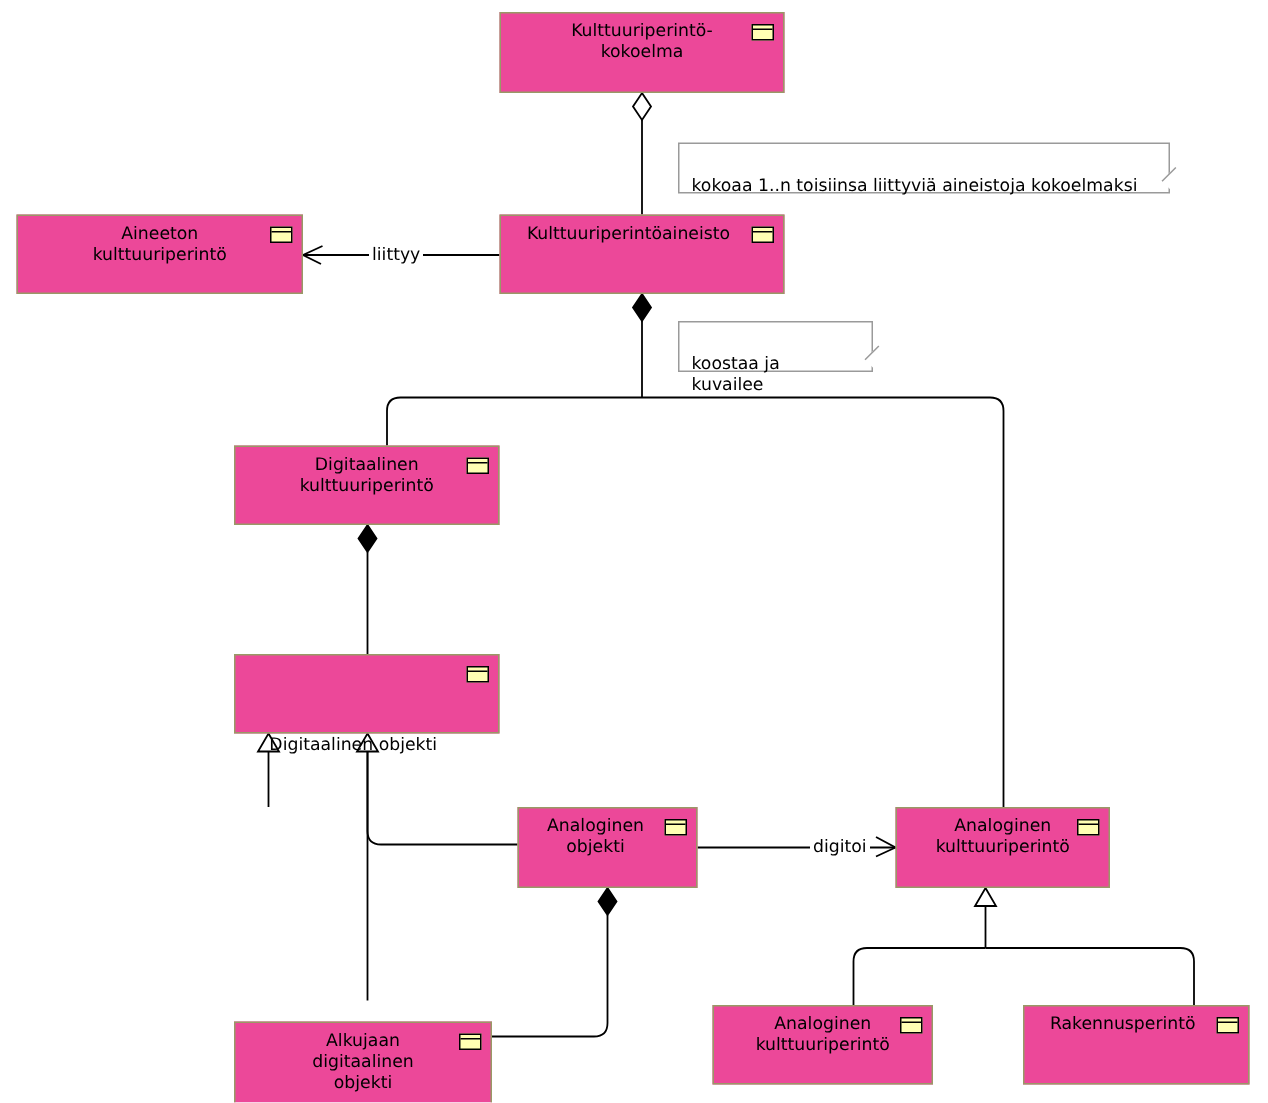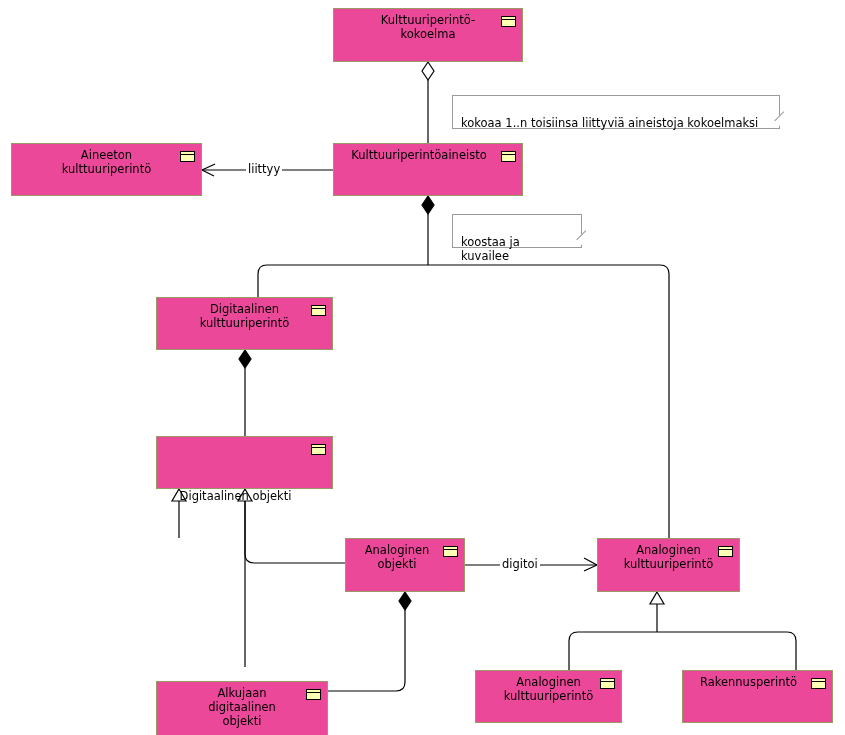--- a/index.html
+++ b/index.html
@@ -208,15 +208,15 @@
     <div class="note-text">kokoaa 1..n toisiinsa liittyviä aineistoja kokoelmaksi</div>
     <div class="fold"></div>
   </div>
 
   <div class="uml-note" style="left:452px; top:214px; width:130px; height:34px;">
     <div class="note-text">koostaa ja kuvailee</div>
     <div class="fold"></div>
   </div>
 
   <div class="edge-label" style="left:246px; top:163px;">liittyy</div>
-  <div class="edge-label" style="left:500px; top:558px;text-align:right;">digitoi</div>
+  <div class="edge-label" style="left:540px; top:558px;text-align:right;">digitoi</div>
 
 </div>
 
 </body></html>

